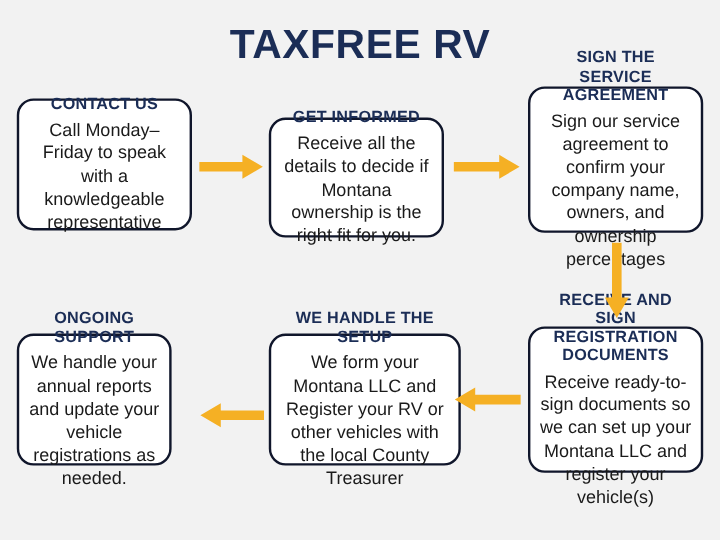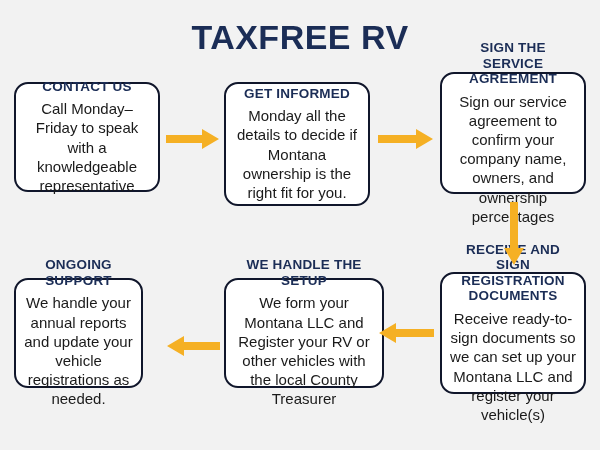--- a/index.html
+++ b/index.html
@@ -53,21 +53,21 @@
     text-transform: uppercase;
   }
   .node .body {
     color: #1a1a1a;
     font-size: 15px;
     line-height: 1.28;
   }
 
   
   #node-contact   { left: 14px;  top: 82px;  width: 146px; height: 110px; }
-  #node-informed  { left: 224px; top: 82px;  width: 146px; height: 124px; }
+  #node-informed  { left: 224px; top: 98px;  width: 146px; height: 100px; }
   #node-sign      { left: 440px; top: 72px;  width: 146px; height: 122px; }
   #node-receive   { left: 440px; top: 272px; width: 146px; height: 122px; }
   #node-setup     { left: 224px; top: 278px; width: 160px; height: 110px; }
   #node-ongoing   { left: 14px;  top: 278px; width: 129px; height: 110px; }
 
   
   .arrow {
     position: absolute;
   }
   .arrow svg { display: block; }
@@ -79,21 +79,21 @@
 
   <div id="title">TAXFREE RV</div>
 
   <div class="node" id="node-contact">
     <div class="head">CONTACT US</div>
     <div class="body">Call Monday–Friday to speak with a knowledgeable representative</div>
   </div>
 
   <div class="node" id="node-informed">
     <div class="head">GET INFORMED</div>
-    <div class="body">Monday all the details to decide if Montana ownership is the right fit for you.</div>
+    <div class="body">Receive all the details to decide if Montana ownership is the right fit for you.</div>
   </div>
 
   <div class="node" id="node-sign">
     <div class="head">SIGN THE SERVICE AGREEMENT</div>
     <div class="body">Sign our service agreement to confirm your company name, owners, and ownership percentages</div>
   </div>
 
   <div class="node" id="node-receive">
     <div class="head">RECEIVE AND SIGN REGISTRATION DOCUMENTS</div>
     <div class="body">Receive ready-to-sign documents so we can set up your Montana LLC and register your vehicle(s)</div>

